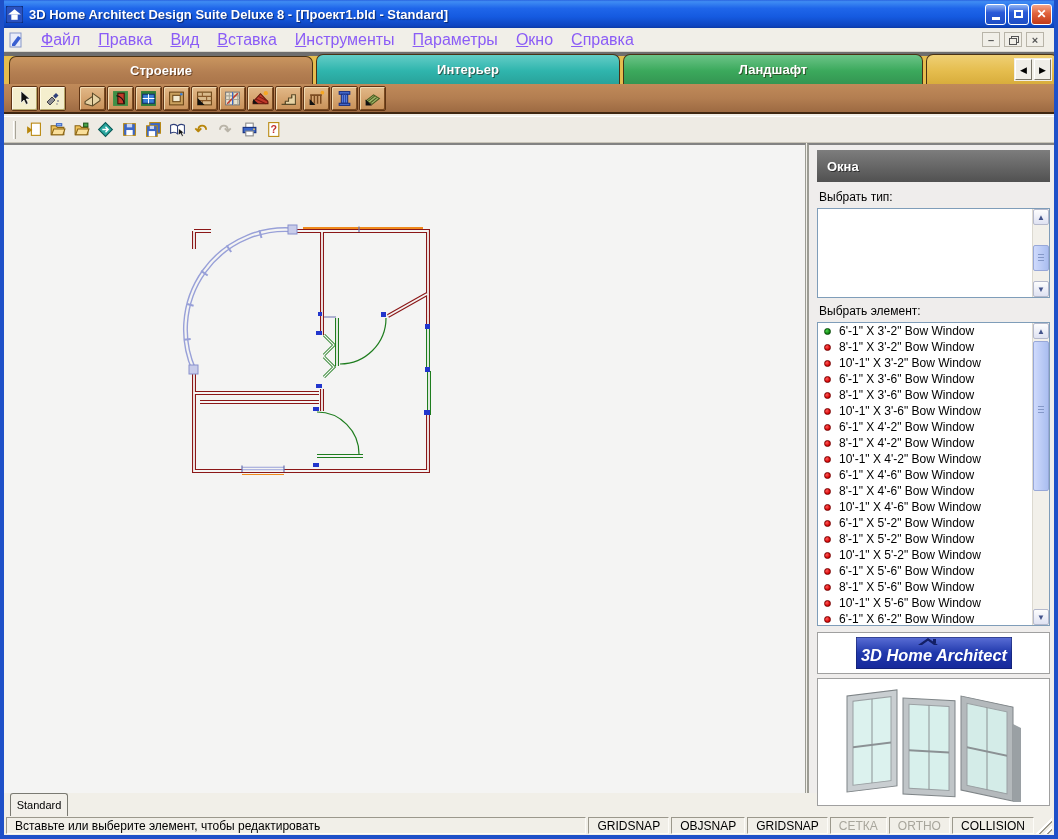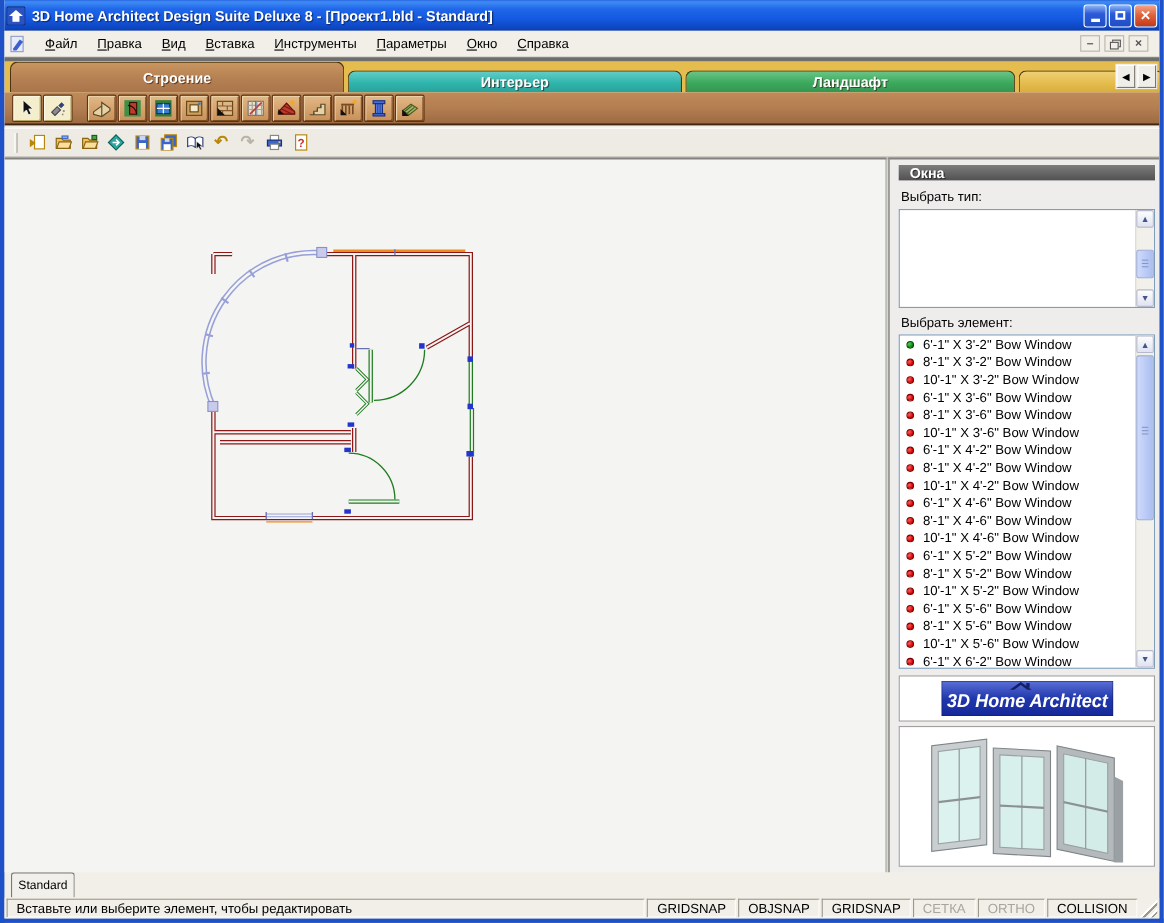--- a/index.html
+++ b/index.html
@@ -14,32 +14,32 @@
   .winbtns{display:flex;gap:2px;}
   .wb{width:21px;height:21px;border-radius:3px;border:1px solid #fff;color:#fff;font-size:12px;font-weight:bold;
       display:flex;align-items:center;justify-content:center;line-height:1;}
   .wb.minb,.wb.maxb{background:linear-gradient(180deg,#8fb4f4,#2a5ad8 40%,#1f4ec4);}
   .wb.closeb{background:linear-gradient(180deg,#f4a488,#e0633c 45%,#c23a18);}
   .maxglyph{width:9px;height:8px;border:2px solid #fff;}
   .minglyph{width:8px;height:3px;background:#fff;margin-top:9px;}
   
   .menubar{position:absolute;left:0;top:28px;width:1050px;height:24px;background:#f1efe8;display:flex;align-items:center;padding:0 4px;border-bottom:1px solid #d8d5cc;}
   .menus{display:flex;margin-left:8px;flex:1;}
-  .menu-item{display:inline-block;padding:3px 9px;font-size:12px;color:#000000;}
+  .menu-item{display:inline-block;padding:3px 9px;font-size:16px;color:#8b5cf6;}
   .menu-item::first-letter{text-decoration:underline;}
   .mdibtns{display:flex;gap:4px;margin-right:6px;}
   .mdib{width:18px;height:15px;border:1px solid #b8b4a8;color:#555;font-size:11px;font-weight:bold;
         display:flex;align-items:center;justify-content:center;background:#f1efe8;}
   .restoreglyph{position:relative;width:9px;height:8px;}
   .restoreglyph:before{content:"";position:absolute;left:2px;top:0;width:6px;height:5px;border:1px solid #555;}
   .restoreglyph:after{content:"";position:absolute;left:0;top:2px;width:6px;height:5px;border:1px solid #555;background:#f1efe8;}
   .mdisep{position:absolute;left:0;top:52px;width:1050px;height:4px;background:#6e6e6e;}
   
   .tabbar{position:absolute;left:0;top:56px;width:1050px;height:28px;background:#e5bd4e;}
-  .tab{position:absolute;bottom:0;height:20px;border:1px solid #4a3214;border-bottom:none;border-radius:7px 7px 0 0;
+  .tab{position:absolute;bottom:0;height:30px;border:1px solid #4a3214;border-bottom:none;border-radius:7px 7px 0 0;
        display:flex;align-items:center;justify-content:center;font-size:13px;font-weight:bold;color:#fff;text-shadow:1px 1px 0 rgba(40,15,0,.55);}
   .tab-build{left:5px;width:304px;height:28px;background:linear-gradient(180deg,#c9955f,#b37e51 60%,#aa754a);z-index:3;}
   .tab-interior{left:312px;width:304px;background:linear-gradient(180deg,#63cdc6,#2fb5ad 55%,#29a29a);}
   .tab-landscape{left:619px;width:300px;background:linear-gradient(180deg,#6cc488,#3ba95c 55%,#349552);}
   .tab-extra{left:922px;width:132px;background:linear-gradient(180deg,#efd075,#e5bd4e 55%,#d8ad3c);}
   .tabarrows{position:absolute;right:2px;top:2px;display:flex;gap:2px;z-index:5;background:#f1efe8;padding:1px;}
   .tarrow{width:17px;height:21px;background:#f0eee8;border:1px solid;border-color:#fff #7a766a #7a766a #fff;
           font-size:9px;display:flex;align-items:center;justify-content:center;color:#000;}
   
   .browntool{position:absolute;left:0;top:84px;width:1050px;height:30px;background:linear-gradient(180deg,#c08a59,#b37e51 50%,#9d6a42);border-bottom:2px solid #3f2610;display:flex;align-items:center;padding-left:7px;}
@@ -52,21 +52,21 @@
   .stdtool{position:absolute;left:0;top:116px;width:1050px;height:27px;background:#eeebe4;border-top:1px solid #fff;
            border-bottom:1px solid #c8c4b8;display:flex;align-items:center;padding-left:4px;}
   .grip{width:3px;height:18px;border-left:1px solid #fff;border-right:1px solid #a8a498;margin:0 5px;}
   .stool{width:24px;height:22px;display:flex;align-items:center;justify-content:center;border:1px solid transparent;}
   .glyph{font-size:15px;font-weight:bold;line-height:1;}
   
   .canvas{position:absolute;left:0;top:143px;width:802px;height:650px;background:#f4f4f3;border-top:2px solid #828282;border-right:1px solid #9c9c94;}
   .plan{position:absolute;left:177px;top:78px;}
   
   .rpanel{position:absolute;left:803px;top:143px;width:247px;height:650px;background:#efedec;border-top:2px solid #828282;border-left:2px solid #9c9c94;padding:5px 4px 0 8px;}
-  .phead{height:14px;background:linear-gradient(180deg,#7d7d7d,#515151);color:#fff;font-size:13px;font-weight:bold;
+  .phead{height:32px;background:linear-gradient(180deg,#7d7d7d,#515151);color:#fff;font-size:13px;font-weight:bold;
          display:flex;align-items:center;padding-left:10px;text-shadow:1px 1px 0 #2e2e2e;margin-bottom:8px;}
   .plabel{font-size:12px;color:#000;margin:6px 0 4px 2px;}
   .listbox{position:relative;background:#fff;border:1px solid #7f9db9;overflow:hidden;}
   .lb-type{height:90px;}
   .lb-elem{height:304px;}
   .lrow{height:16px;display:flex;align-items:center;padding-left:8px;font-size:12px;white-space:nowrap;}
   .lrow.selected{background:#e6e6e9;}
   .erow{height:16px;display:flex;align-items:center;padding-left:6px;font-size:12px;white-space:nowrap;}
   .dot{width:7px;height:7px;border-radius:50%;margin-right:8px;flex:none;}
   .dot[data-dot="red"]{background:radial-gradient(circle at 35% 35%,#ff5a5a,#d40000 70%);border:1px solid #7a0000;}

